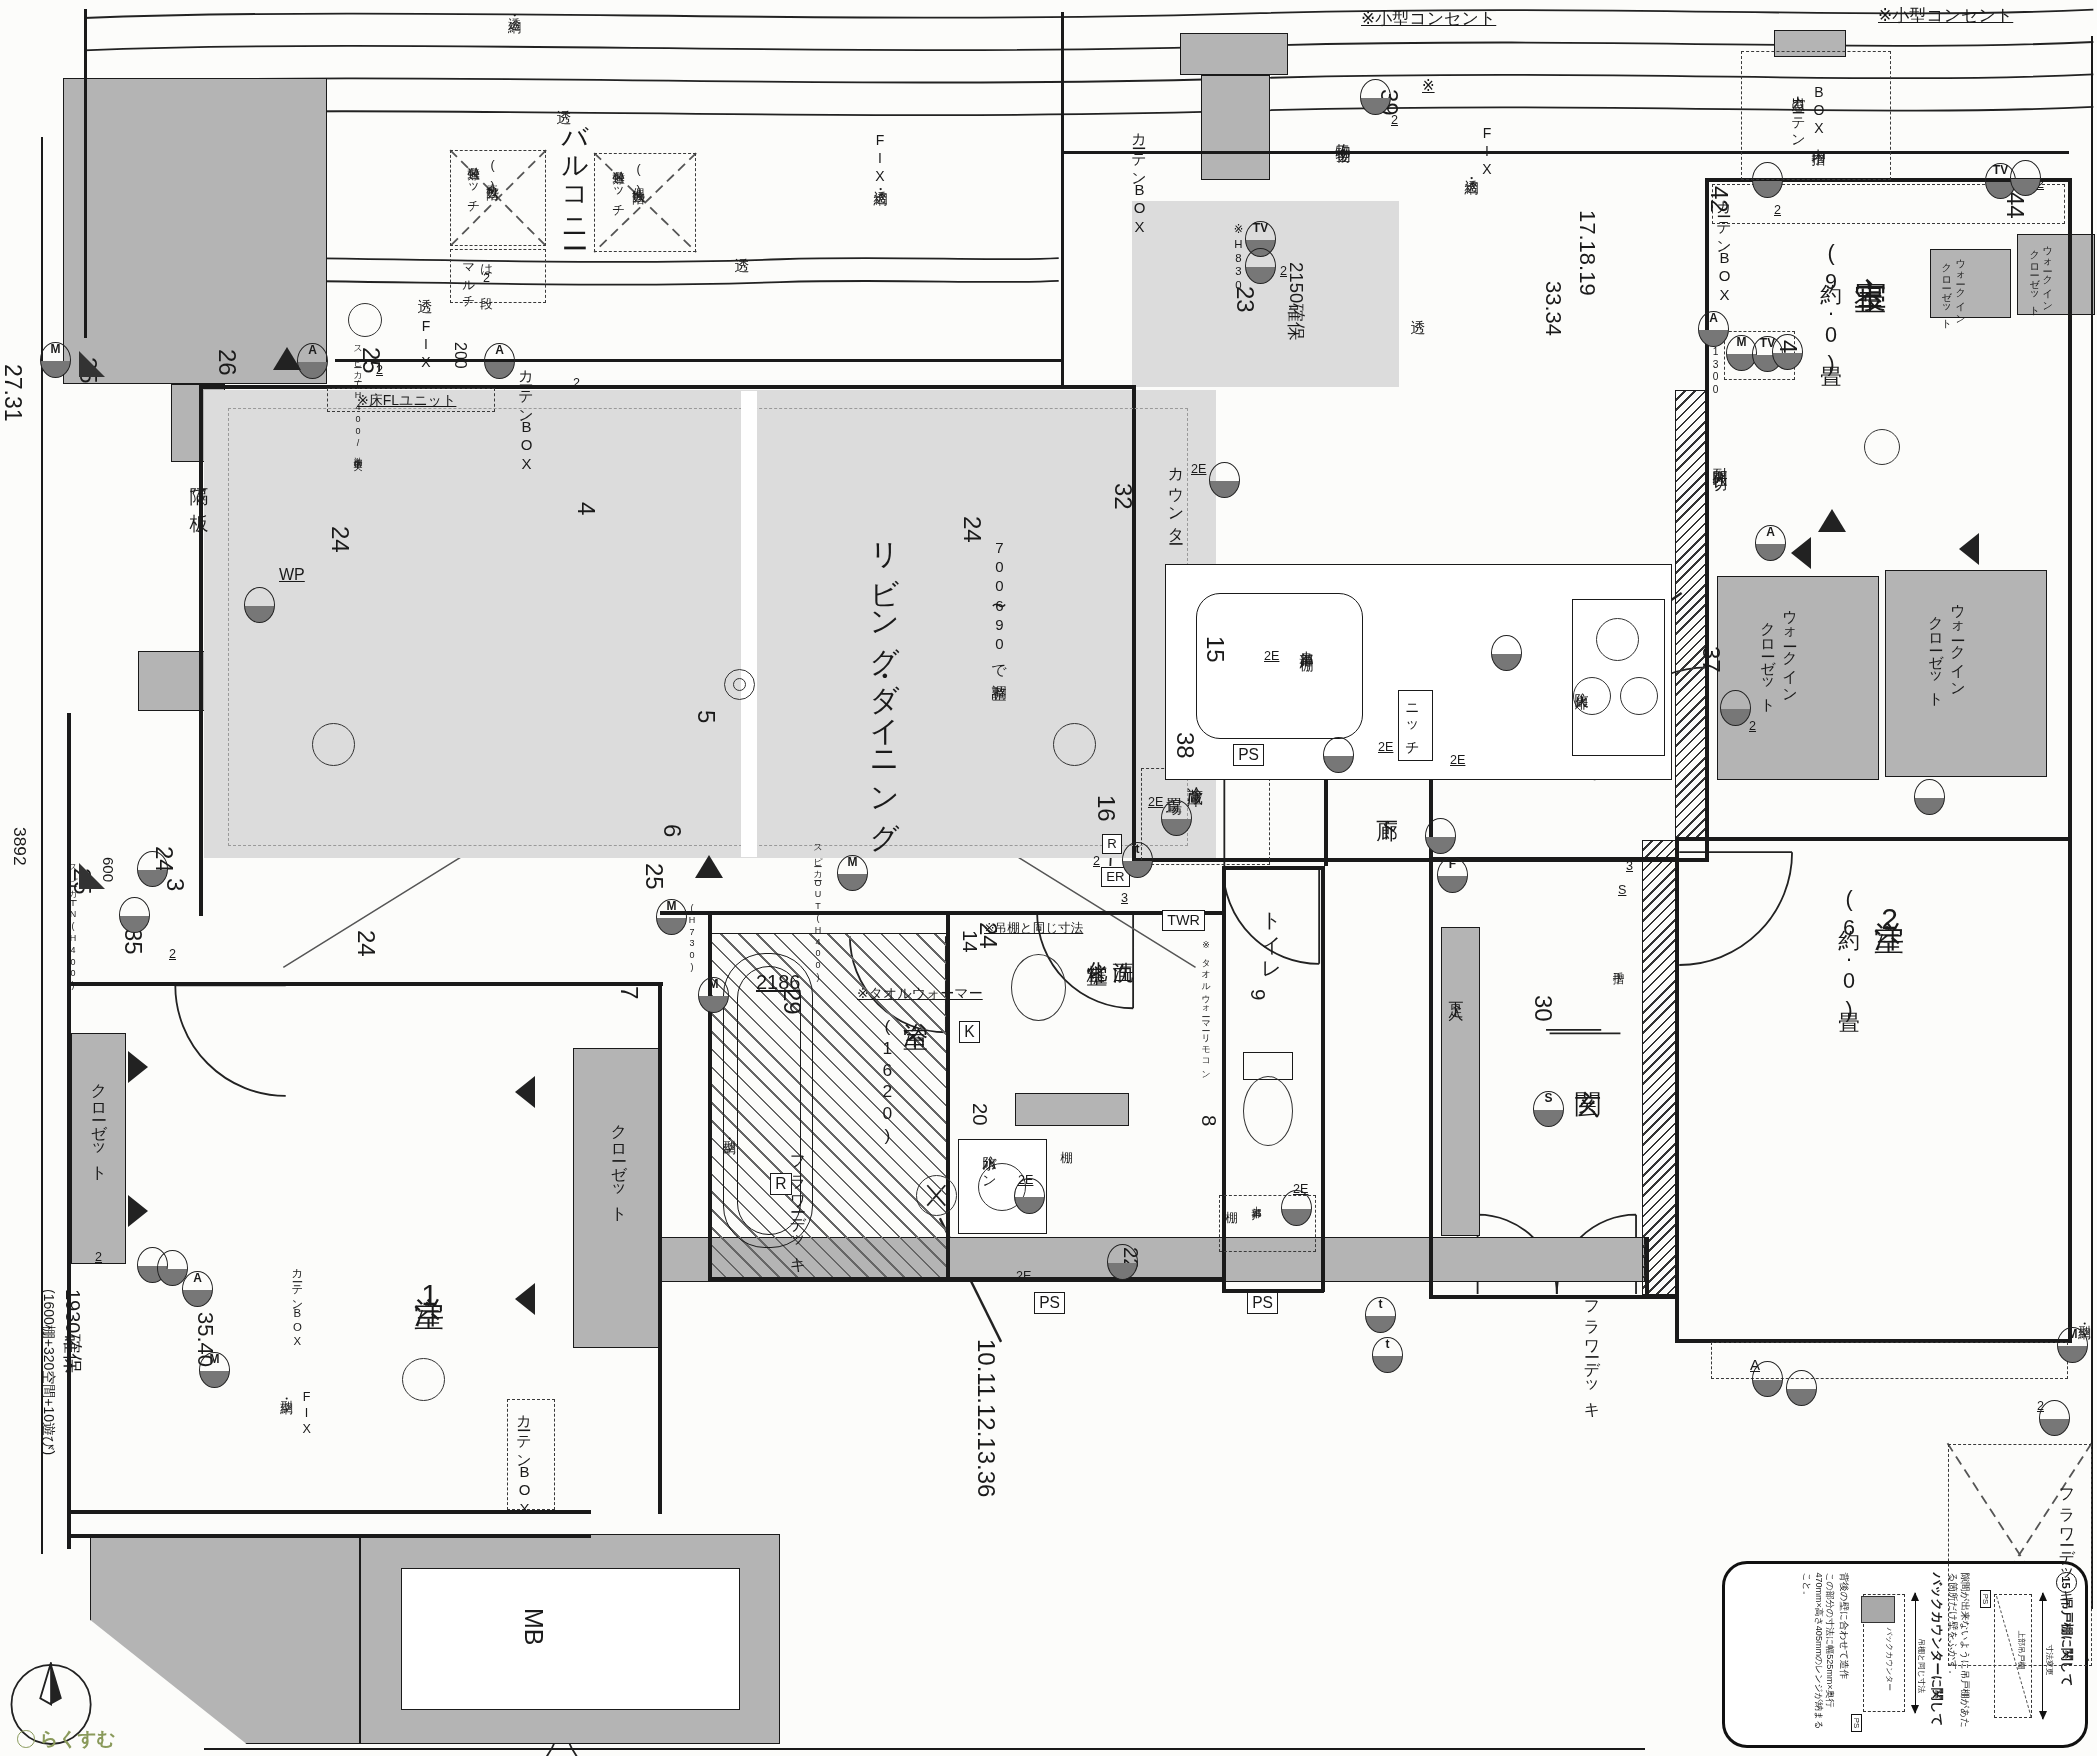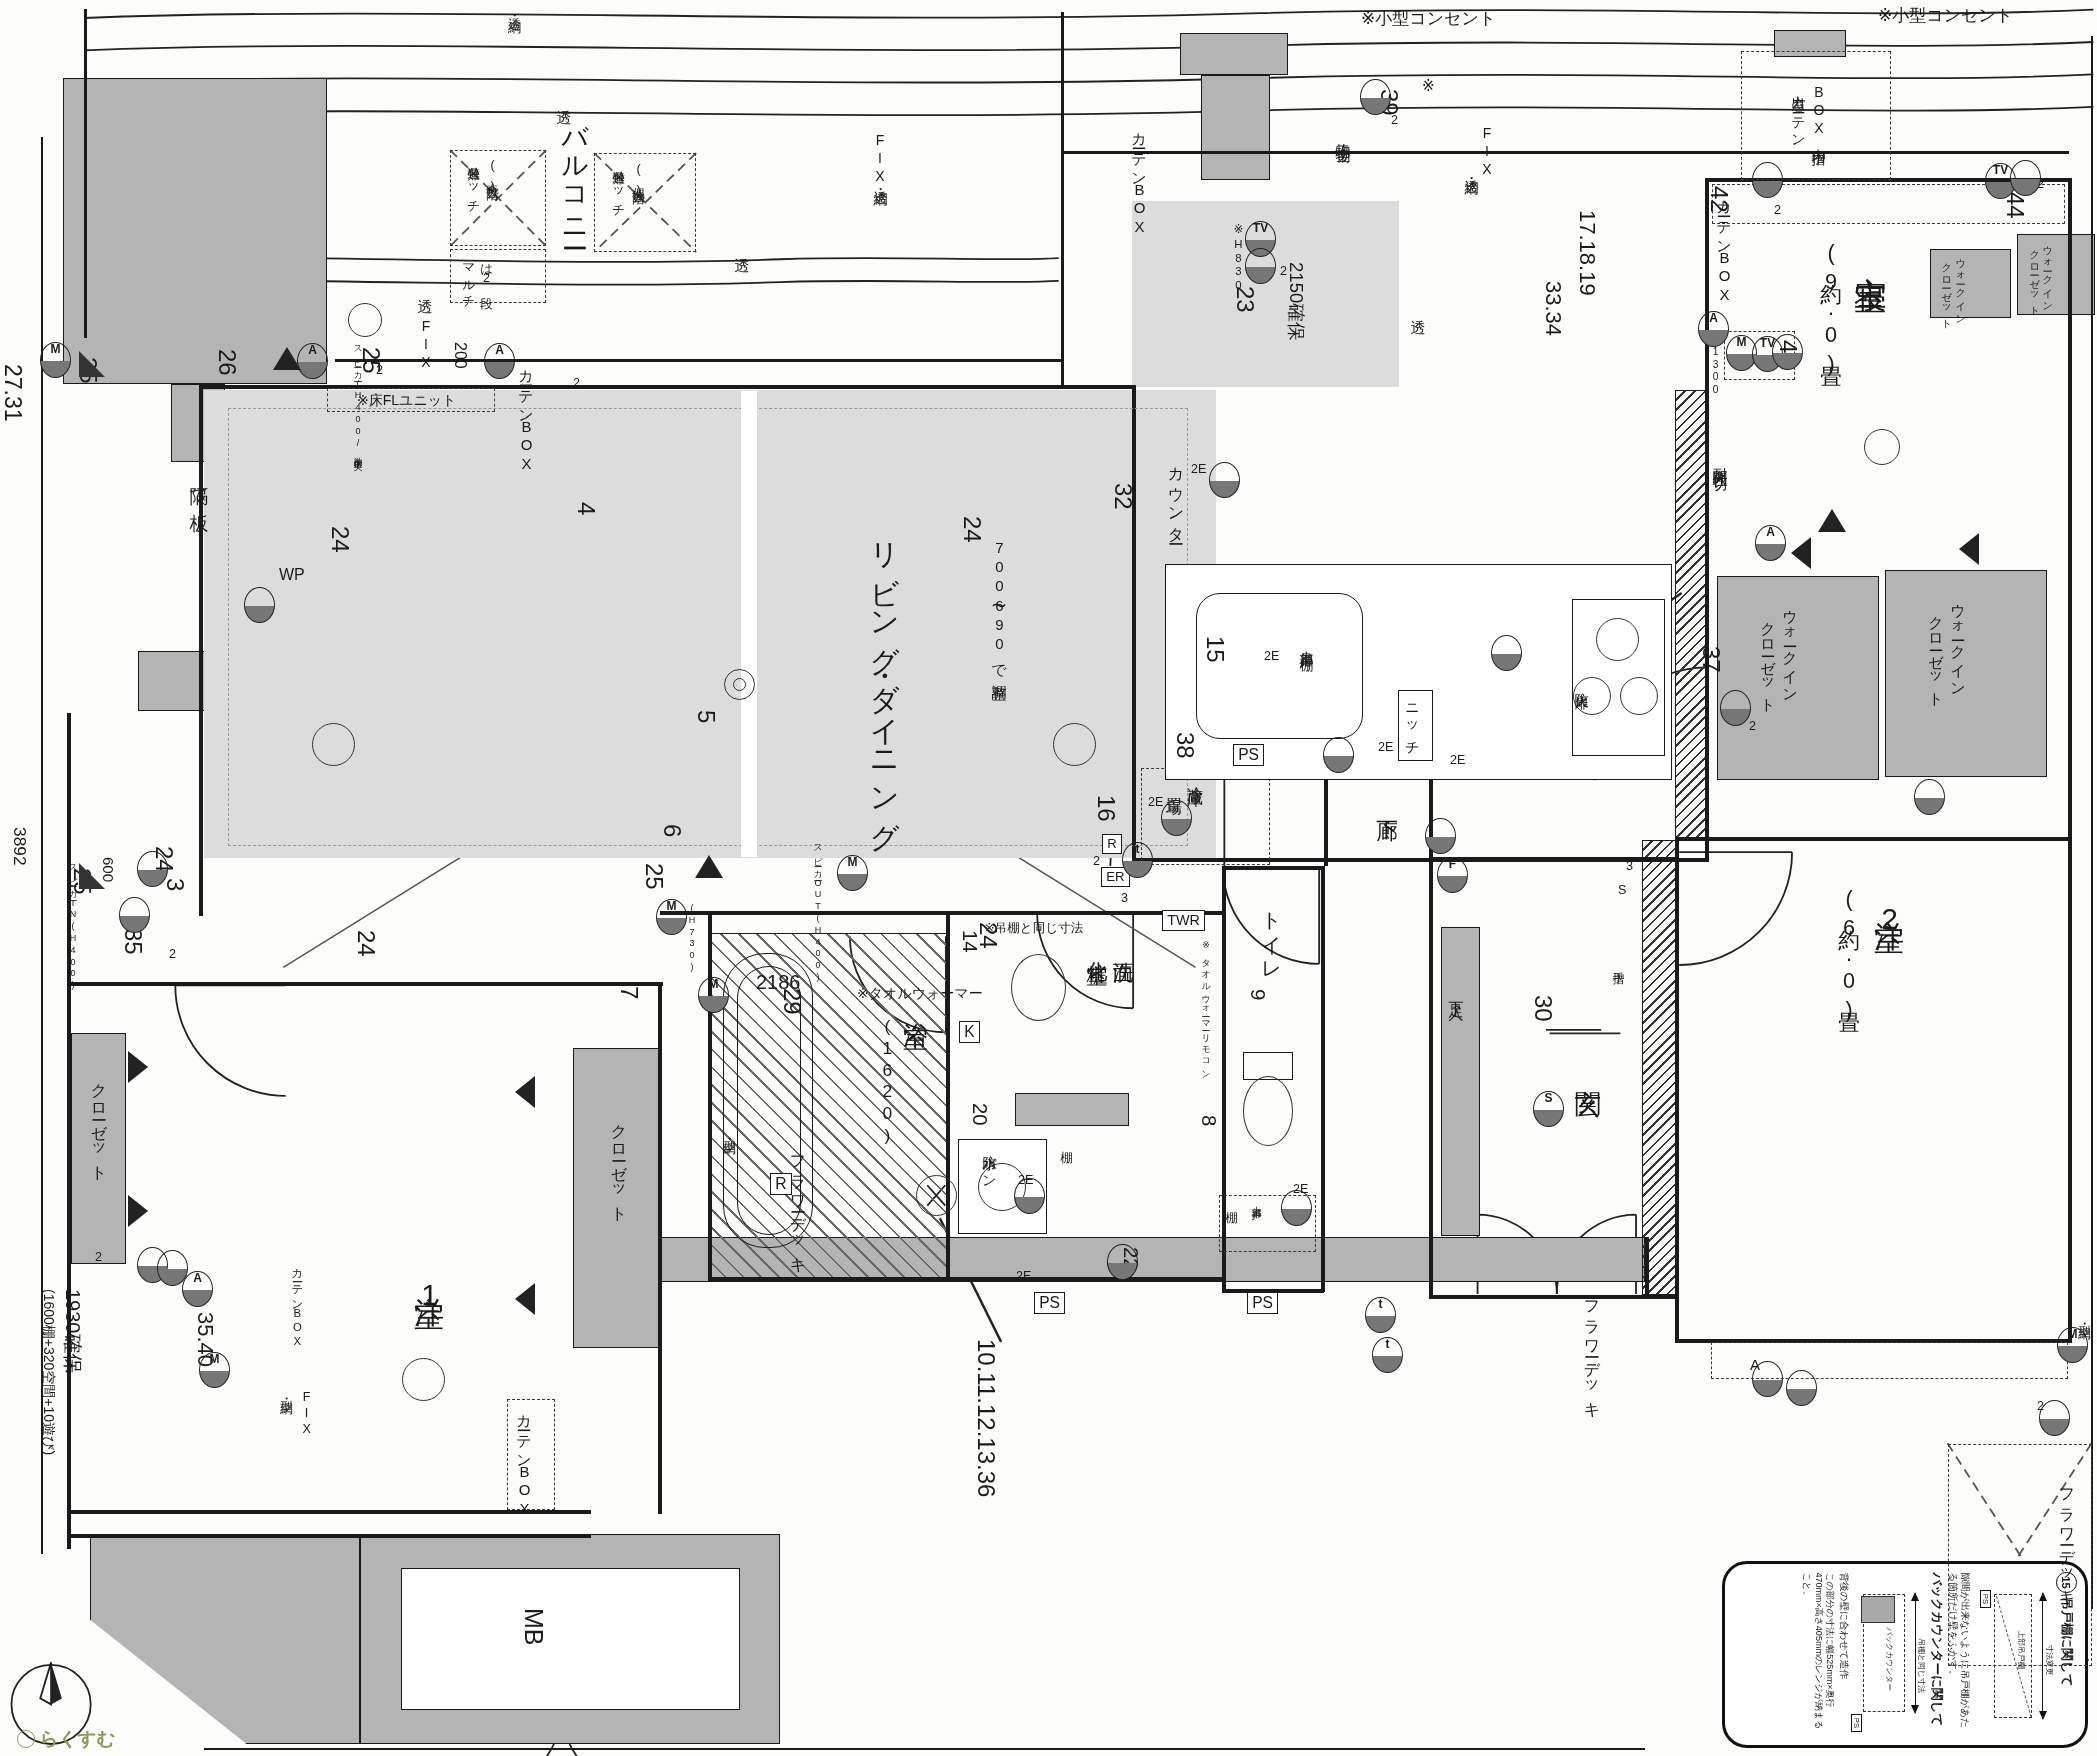--- a/index.html
+++ b/index.html
@@ -10,21 +10,21 @@
   .g.carpet{background:#dcdcdc;border:none;}
   .w{position:absolute;background:#1a1a1a;}
   .dsh{position:absolute;border:1.8px dashed #3a3a3a;box-sizing:border-box;}
   .dsh.light{border:1.2px dashed #9a9a9a;}
   .bx0{position:absolute;border:1.8px solid #1a1a1a;box-sizing:border-box;}
   .hatch{position:absolute;box-sizing:border-box;border:1.8px solid #1a1a1a;
          background:repeating-linear-gradient(45deg,transparent 0 10.8px,#666 10.8px 12.6px);}
   .hatch.dense{background:repeating-linear-gradient(135deg,transparent 0 5.4px,#333 5.4px 7.2px);}
   .vl{position:absolute;writing-mode:vertical-rl;text-orientation:upright;letter-spacing:1.8px;
       line-height:1;white-space:nowrap;}
-  .hl{position:absolute;white-space:nowrap;line-height:1;}
+  .hl{position:absolute;white-space:nowrap;line-height:1;text-decoration:underline;}
   .rl{position:absolute;white-space:nowrap;line-height:1;transform:rotate(90deg);transform-origin:0 0;}
   .bxl{position:absolute;border:1.5px solid #1a1a1a;background:#fff;line-height:1;
        padding:2.4px 4.2px;white-space:nowrap;}
   .out{position:absolute;width:31px;height:36px;border:1.8px solid #222;border-radius:50%;
        background:linear-gradient(180deg,rgba(0,0,0,0) 0 52%,#777 52% 100%);
        box-sizing:border-box;display:flex;justify-content:center;align-items:flex-start;}
   .out span{font-size:12px;font-weight:700;line-height:13.2px;}
   .tri{position:absolute;width:0;height:0;}
   .circ{position:absolute;border:1.8px solid #333;border-radius:50%;box-sizing:border-box;background:transparent;}
   

